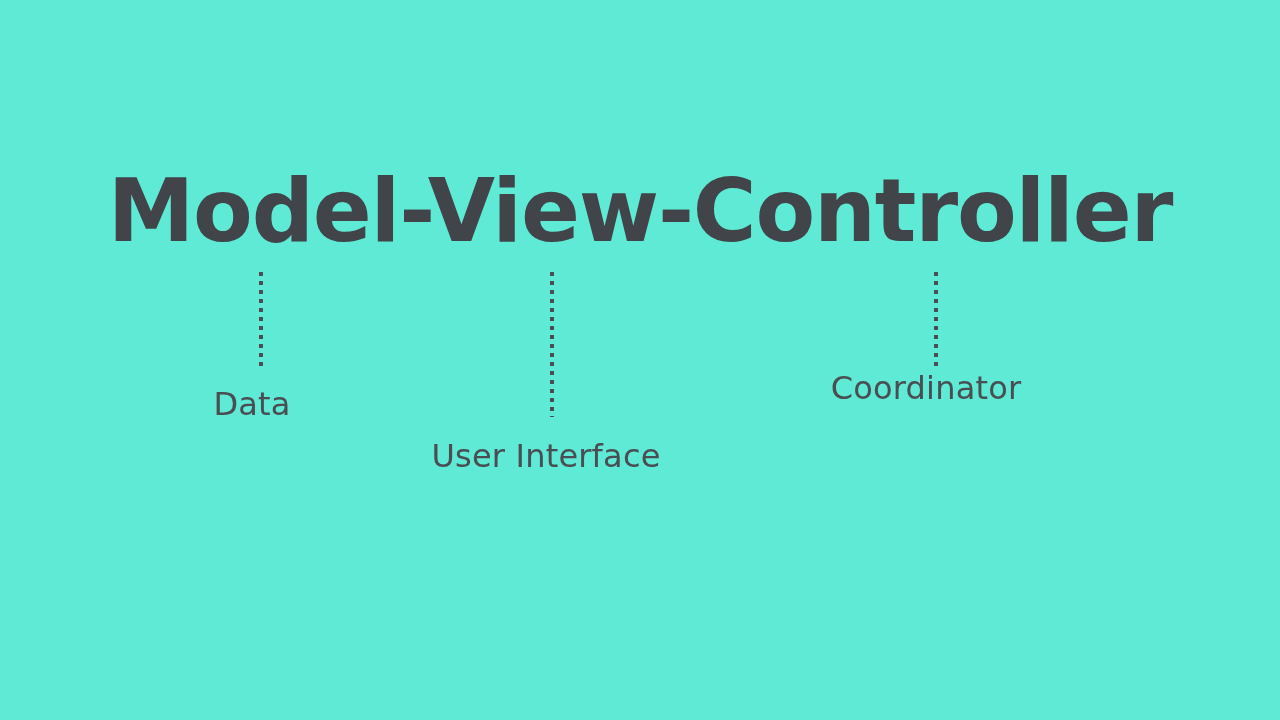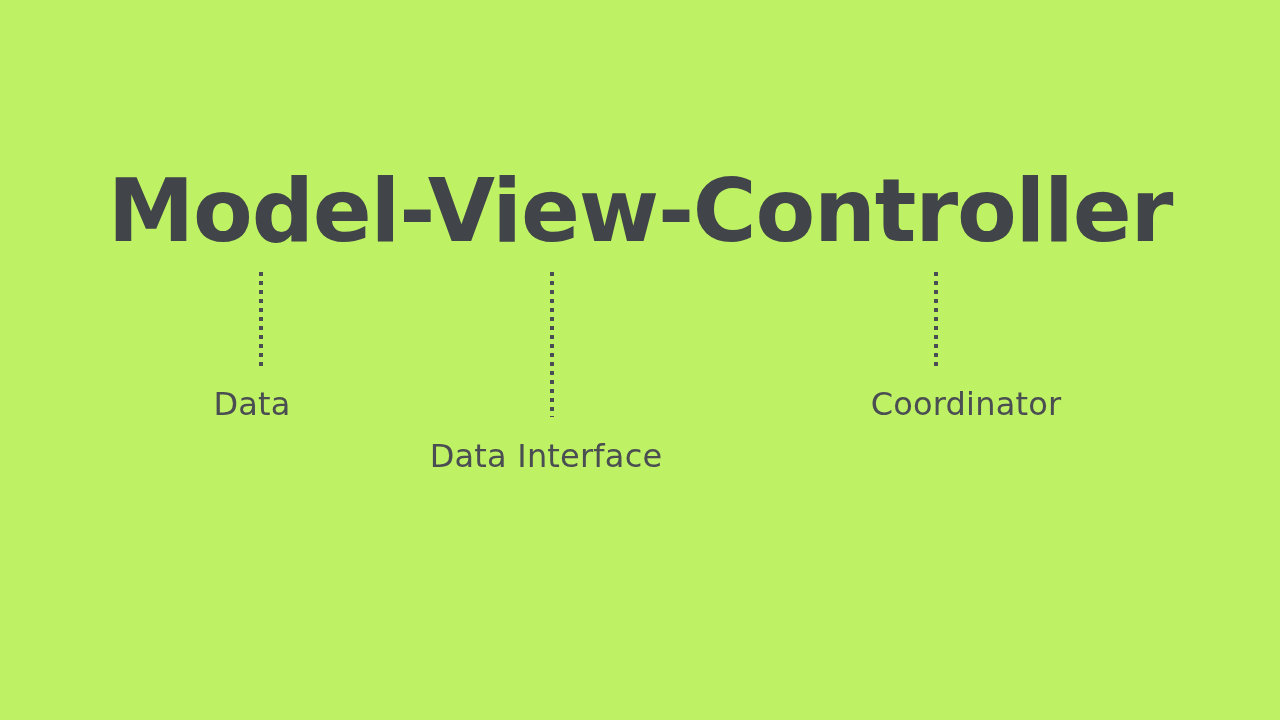--- a/index.html
+++ b/index.html
@@ -11,21 +11,21 @@
     height: 720px;
     background: #ffffff;
     font-family: "DejaVu Sans", sans-serif;
     overflow: hidden;
   }
 
   #slide {
     position: relative;
     width: 1280px;
     height: 720px;
-    background: #bef264;
+    background: #5eead4;
   }
 
   
   .title {
     position: absolute;
     left: 0;
     top: 168px;
     width: 1280px;
     text-align: center;
     font-family: "DejaVu Sans", sans-serif;
@@ -83,32 +83,31 @@
   .caption.cap-data {
     left: 252px;
     top: 388px;
   }
   .caption.cap-ui {
     left: 546px;
     top: 440px;
   }
   .caption.cap-coordinator {
     left: 926px;
-    top: 388px;
-    margin-left: 40px;
+    top: 372px;
   }
 </style>
 </head>
 <body>
 
 <div id="slide">
 
   <div class="title">Model-View-Controller</div>
 
   <div class="connector c-model"></div>
   <div class="connector c-view"></div>
   <div class="connector c-controller"></div>
 
   <div class="caption cap-data">Data</div>
-  <div class="caption cap-ui">Data Interface</div>
+  <div class="caption cap-ui">User Interface</div>
   <div class="caption cap-coordinator">Coordinator</div>
 
 </div>
 
 </body></html>

